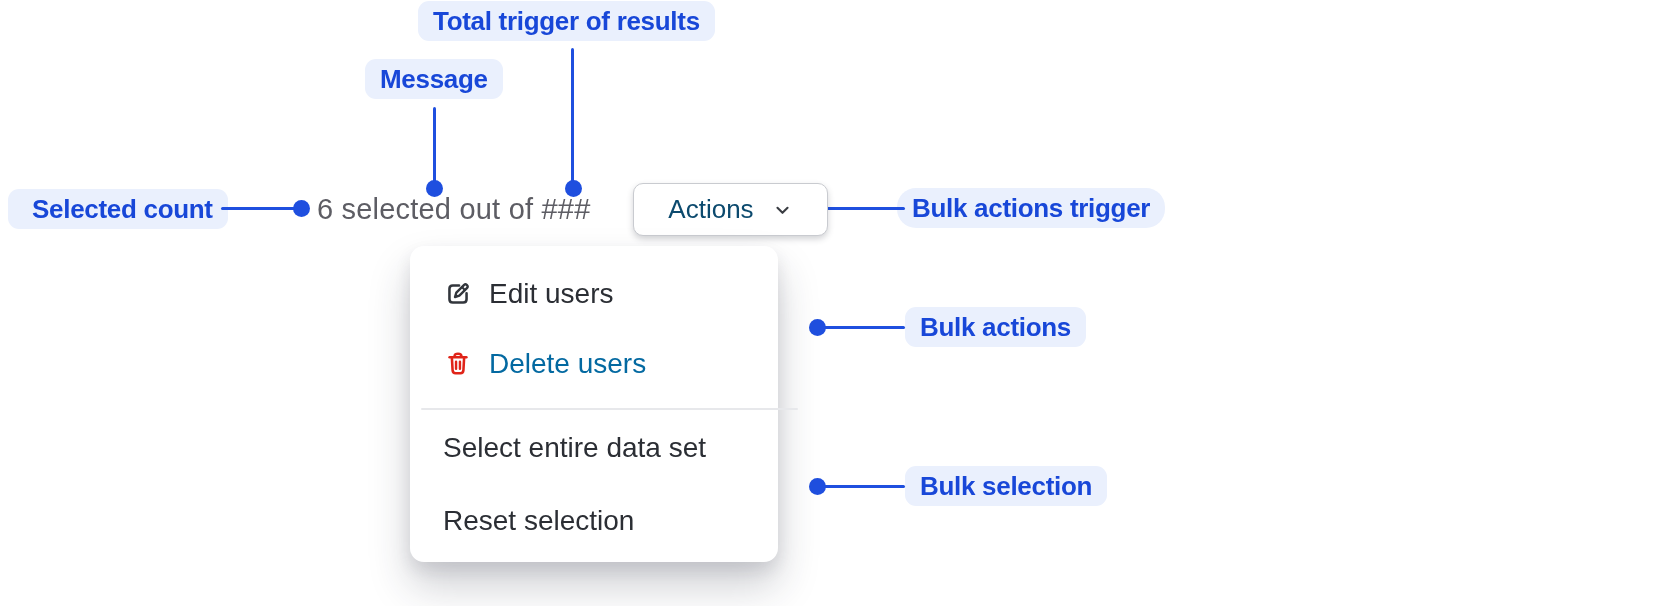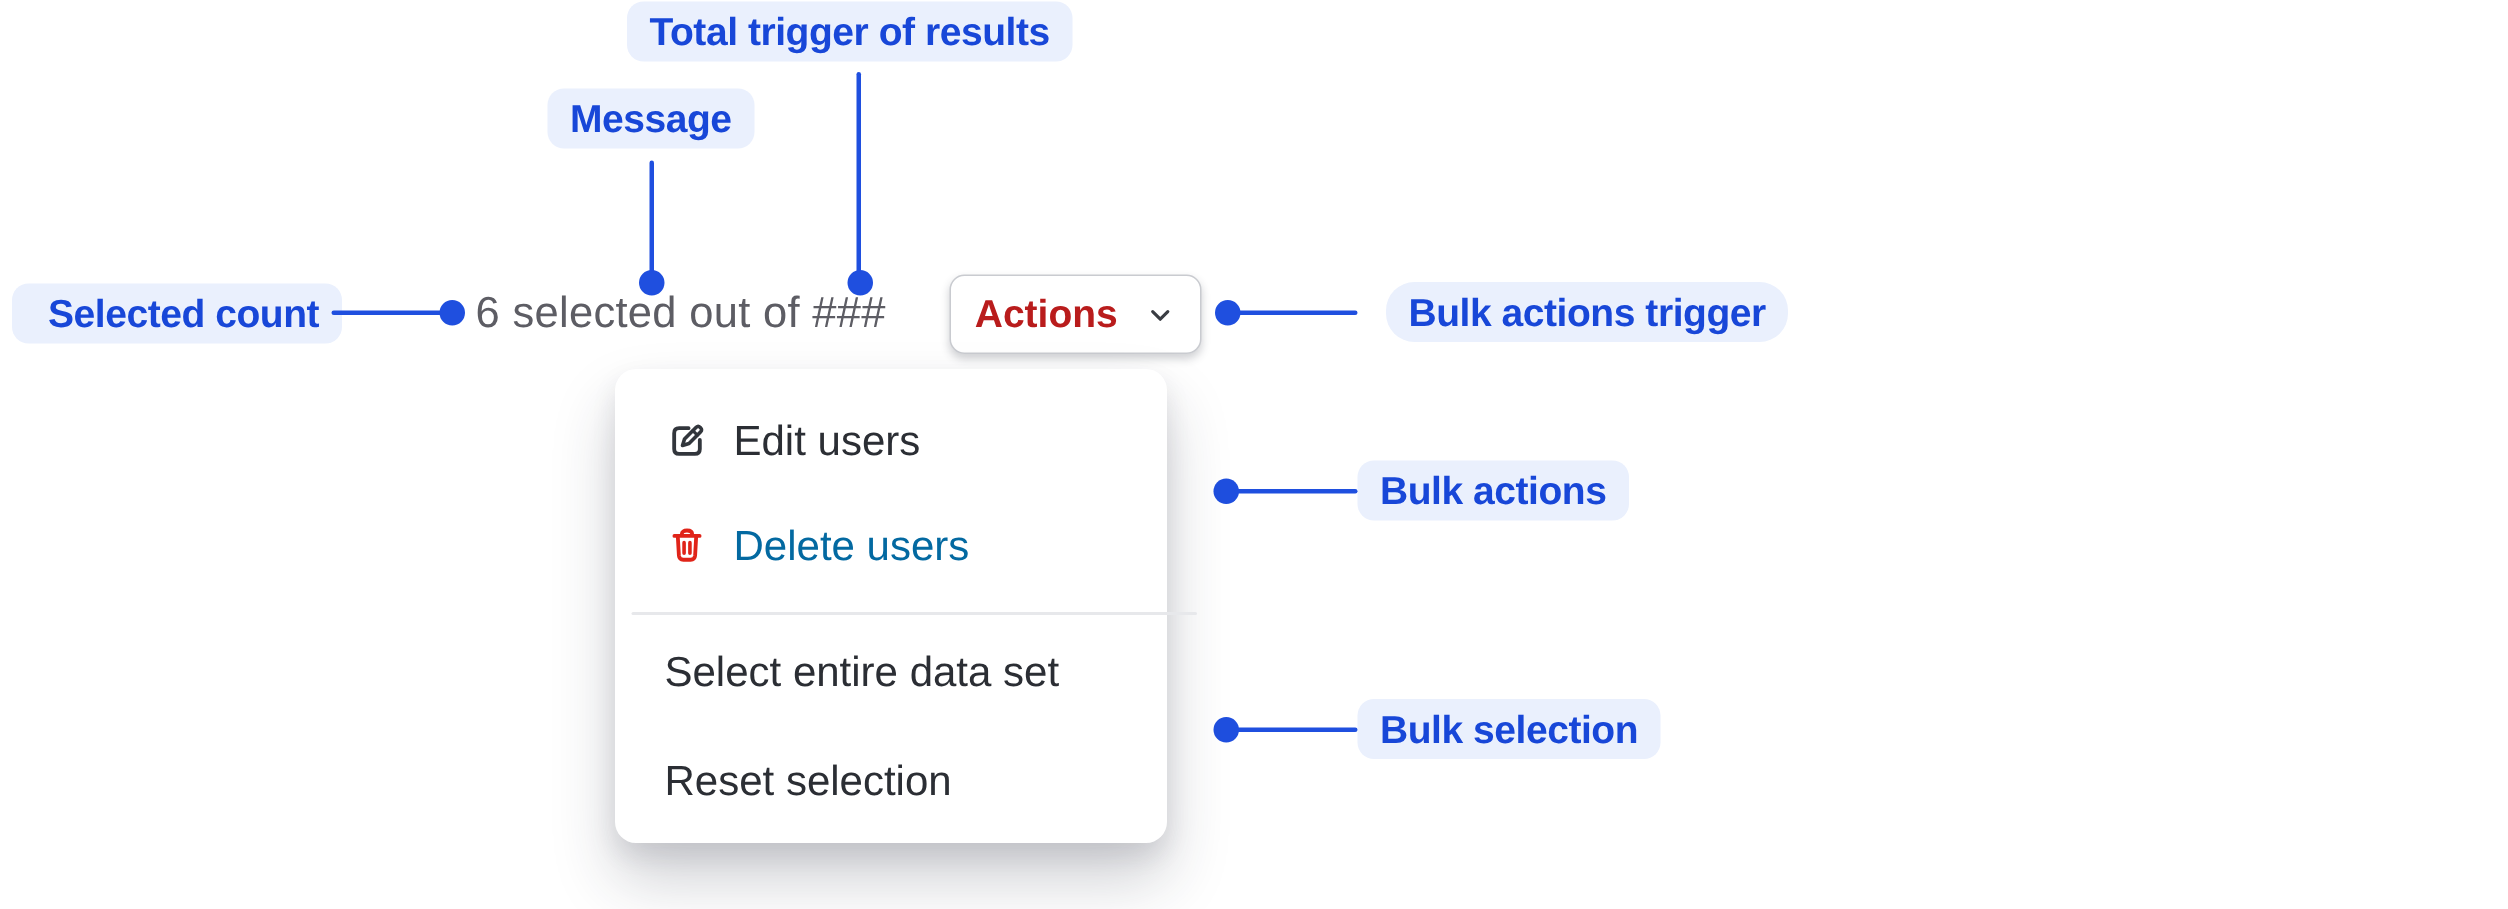--- a/index.html
+++ b/index.html
@@ -29,29 +29,28 @@
   .dot{position:absolute;width:17px;height:17px;border-radius:50%;background:#1f4fdf;}
   
   .message{
     position:absolute;left:317px;top:194px;
     font-size:29px;line-height:30px;
     color:#5d5d64;letter-spacing:0.2px;white-space:nowrap;
   }
   
   .actions-btn{
     position:absolute;left:633px;top:183px;
-    width:168px;height:53px;box-sizing:border-box;
+    width:195px;height:53px;box-sizing:border-box;
     background:#ffffff;
     border:1.5px solid #c9cbd0;
     border-radius:10px;
     box-shadow:0 3px 6px rgba(45,50,65,0.22);
     display:flex;align-items:center;justify-content:center;gap:18px;
-    font-size:26px;color:#b91c1c;
+    font-size:26px;color:#0c4a6e;
     cursor:pointer;
-    font-weight:bold;
   }
   .actions-btn .chev{width:21px;height:21px;display:block;margin-top:2px;}
   
   .panel{
     position:absolute;left:410px;top:246px;
     width:368px;height:316px;
     background:#ffffff;
     border-radius:14px;
     box-shadow:0 8px 16px rgba(35,40,60,0.10), 0 24px 42px rgba(35,40,60,0.22);
   }
@@ -76,21 +75,21 @@
 <body>
 
 <div class="canvas">
 
   <div class="chip" style="left:418px;top:1px;">Total trigger of results</div>
 
   <div class="chip" style="left:365px;top:59px;">Message</div>
 
   <div class="chip" style="left:8px;top:189px;padding-left:24px;">Selected count</div>
 
-  <div class="chip" style="left:924px;top:188px;border-radius:19px;">Bulk actions trigger</div>
+  <div class="chip" style="left:897px;top:188px;border-radius:19px;">Bulk actions trigger</div>
 
   <div class="chip" style="left:905px;top:307px;">Bulk actions</div>
 
   <div class="chip" style="left:905px;top:466px;">Bulk selection</div>
 
   <div class="line" style="left:571px;top:48px;width:3px;height:134px;"></div>
   <div class="dot" style="left:565px;top:180px;"></div>
 
   <div class="line" style="left:433px;top:107px;width:3px;height:75px;"></div>
   <div class="dot" style="left:426px;top:180px;"></div>

